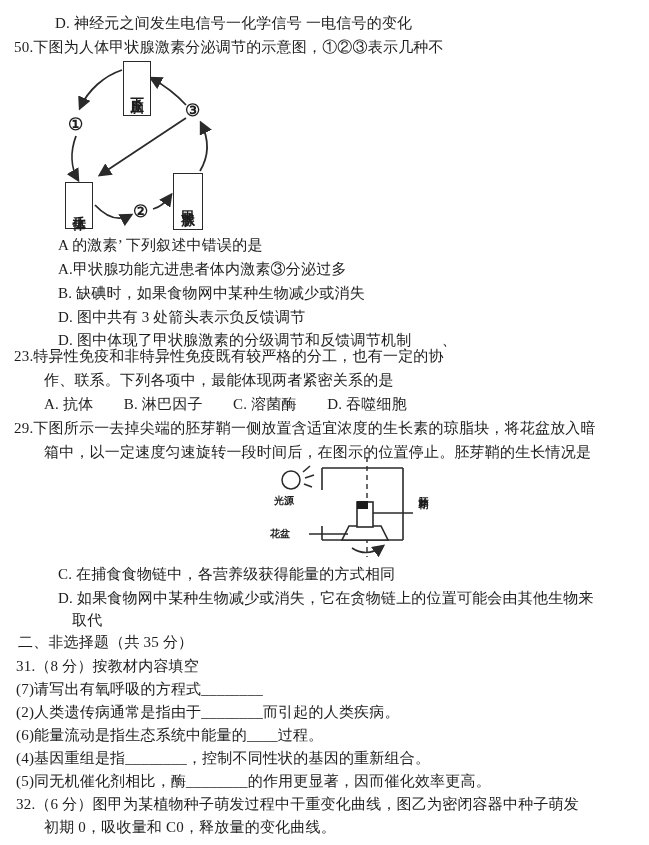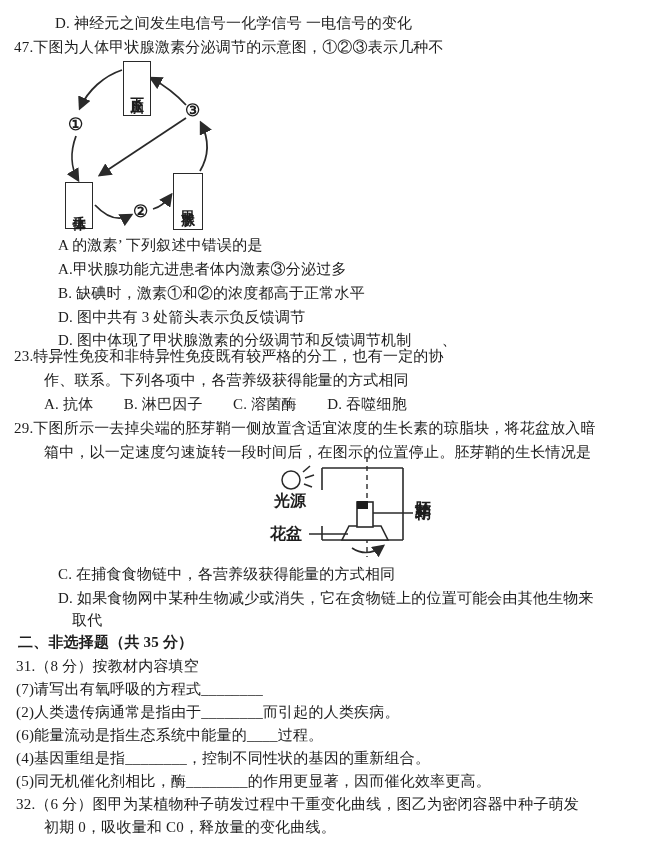--- a/index.html
+++ b/index.html
@@ -5,54 +5,54 @@
   html,body{margin:0;padding:0;}
   body{
     width:649px;height:845px;background:#ffffff;position:relative;
     font-family:"Liberation Serif","DejaVu Serif",serif;
     color:#1d1d1d;overflow:hidden;
   }
   .line{
     position:absolute;white-space:pre;font-size:15px;line-height:20px;
     letter-spacing:0.2px;
   }
-  .bold{font-weight:bold;}
+  .bold{font-weight:normal;}
   .diagram{position:absolute;}
   .diagram svg{position:absolute;left:0;top:0;}
   .nodebox{
     position:absolute;border:1.5px solid #2a2a2a;background:#fff;
     display:flex;align-items:center;justify-content:center;
   }
   .vtext{
     writing-mode:vertical-lr;text-orientation:upright;
     font-size:13.5px;line-height:1;letter-spacing:1px;font-weight:bold;
   }
   .circnum{
     position:absolute;font-size:17px;font-weight:bold;line-height:20px;
   }
   .figlabel{
-    position:absolute;font-size:16px;font-weight:bold;white-space:pre;
+    position:absolute;font-size:10px;font-weight:bold;white-space:pre;
     line-height:16px;
   }
   .figlabel.vert{
     writing-mode:vertical-lr;text-orientation:upright;letter-spacing:1px;
   }
 </style>
 </head>
 <body>
 
 <div class="line" style="top:13px;left:55px">D. 神经元之间发生电信号一化学信号 一电信号的变化</div>
-<div class="line" style="top:37px;left:14px">47.下图为人体甲状腺激素分泌调节的示意图，①②③表示几种不</div>
+<div class="line" style="top:37px;left:14px">50.下图为人体甲状腺激素分泌调节的示意图，①②③表示几种不</div>
 <div class="line" style="top:235px;left:58px">A 的激素’ 下列叙述中错误的是</div>
 <div class="line" style="top:259px;left:58px">A.甲状腺功能亢进患者体内激素③分泌过多</div>
-<div class="line" style="top:283px;left:58px">B. 缺碘时，激素①和②的浓度都高于正常水平</div>
+<div class="line" style="top:283px;left:58px">B. 缺碘时，如果食物网中某种生物减少或消失</div>
 <div class="line" style="top:307px;left:58px">D. 图中共有 3 处箭头表示负反馈调节</div>
 <div class="line" style="top:330px;left:58px">D. 图中体现了甲状腺激素的分级调节和反馈调节机制　　、</div>
 <div class="line" style="top:346px;left:14px">23.特异性免疫和非特异性免疫既有较严格的分工，也有一定的协</div>
-<div class="line" style="top:370px;left:44px">作、联系。下列各项中，各营养级获得能量的方式相同</div>
+<div class="line" style="top:370px;left:44px">作、联系。下列各项中，最能体现两者紧密关系的是</div>
 <div class="line" style="top:394px;left:44px">A. 抗体　　B. 淋巴因子　　C. 溶菌酶　　D. 吞噬细胞</div>
 <div class="line" style="top:418px;left:14px">29.下图所示一去掉尖端的胚芽鞘一侧放置含适宜浓度的生长素的琼脂块，将花盆放入暗</div>
 <div class="line" style="top:442px;left:44px">箱中，以一定速度匀速旋转一段时间后，在图示的位置停止。胚芽鞘的生长情况是</div>
 <div class="line" style="top:564px;left:58px">C. 在捕食食物链中，各营养级获得能量的方式相同</div>
 <div class="line" style="top:588px;left:58px">D. 如果食物网中某种生物减少或消失，它在贪物链上的位置可能会由其他生物来</div>
 <div class="line" style="top:610px;left:72px">取代</div>
 <div class="line bold" style="top:632px;left:18px">二、非选择题（共 35 分）</div>
 <div class="line" style="top:656px;left:16px">31.（8 分）按教材内容填空</div>
 <div class="line" style="top:679px;left:16px">(7)请写出有氧呼吸的方程式________</div>
 <div class="line" style="top:702px;left:16px">(2)人类遗传病通常是指由于________而引起的人类疾病。</div>

